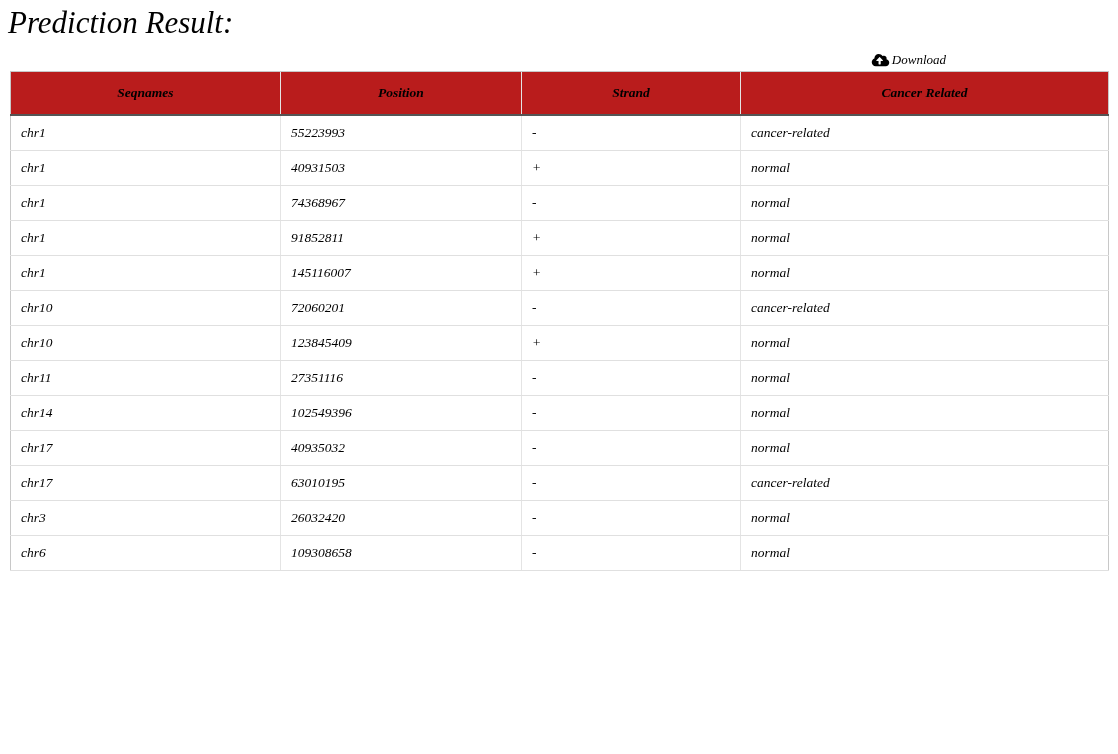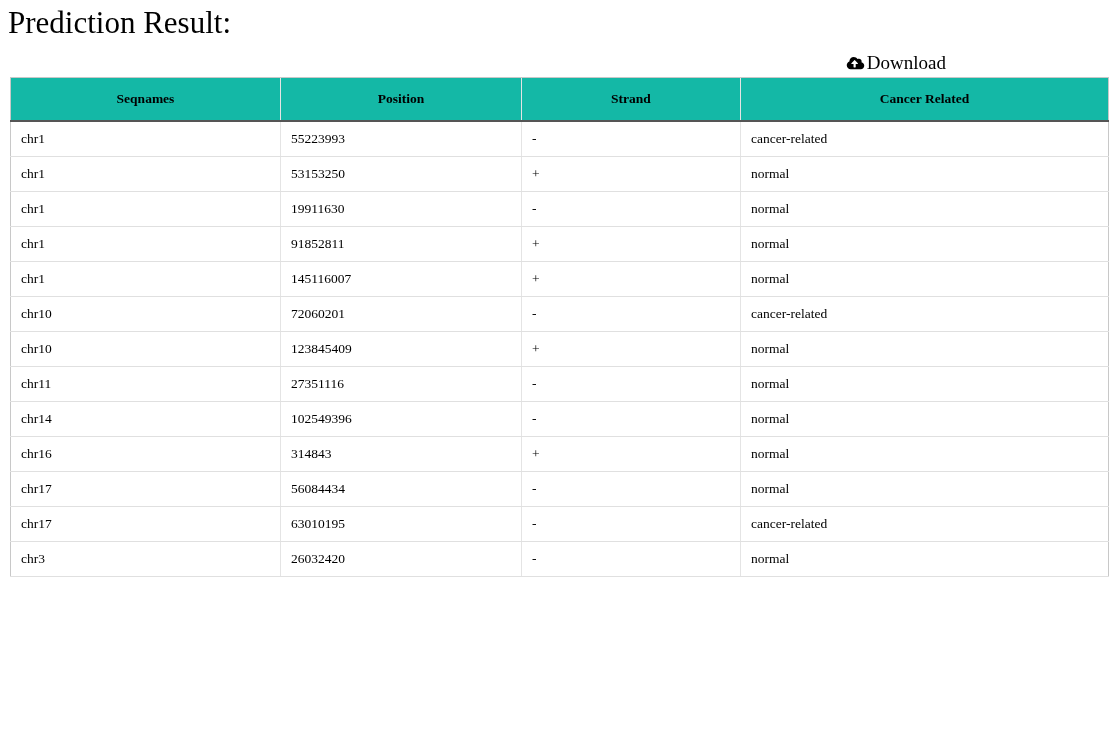--- a/index.html
+++ b/index.html
@@ -10,20 +10,21 @@
   body {
     width: 1118px;
     height: 754px;
     font-family: "Liberation Serif", serif;
     color: #000000;
     overflow: hidden;
   }
   .page {
     width: 956px;
     position: relative;
+    font-style: italic;
   }
   .page-title {
     font-family: "Liberation Serif", serif;
     font-size: 31px;
     font-weight: 400;
     line-height: 1.1;
     margin: 6px 0 0 8px;
     color: #000000;
   }
   .download-bar {
@@ -31,21 +32,21 @@
     justify-content: flex-end;
     align-items: center;
     padding: 0 10px 3px 0;
     margin-top: 12px;
   }
   .download-link {
     display: inline-flex;
     align-items: center;
     gap: 2px;
     font-family: "Liberation Serif", serif;
-    font-size: 19px;
+    font-size: 13px;
     color: #000000;
     text-decoration: none;
     cursor: pointer;
   }
   .cloud-icon {
     display: inline-block;
     width: 19px;
     height: 14px;
     line-height: 0;
   }
@@ -57,21 +58,21 @@
   }
   table.result-table thead th {
     font-family: "Liberation Serif", serif;
     font-size: 13.5px;
     font-weight: bold;
     text-align: center;
     padding: 13px 8px;
     border-top: 1px solid #c8c8c8;
     border-bottom: 2px solid #555555;
     border-left: 1px solid #e4e4e4;
-    background: #14b8a6;
+    background: #b91c1c;
     color: #000000;
   }
   table.result-table thead th:first-child {
     border-left: 1px solid #c8c8c8;
   }
   table.result-table thead th:last-child {
     border-right: 1px solid #c8c8c8;
   }
   table.result-table tbody td {
     font-family: "Liberation Serif", serif;
@@ -132,27 +133,27 @@
     </thead>
     <tbody id="table-body">
         <tr>
           <td>chr1</td>
           <td>55223993</td>
           <td>-</td>
           <td>cancer-related</td>
         </tr>
         <tr>
           <td>chr1</td>
-          <td>53153250</td>
-          <td>+</td>
-          <td>normal</td>
-        </tr>
-        <tr>
-          <td>chr1</td>
-          <td>19911630</td>
+          <td>40931503</td>
+          <td>+</td>
+          <td>normal</td>
+        </tr>
+        <tr>
+          <td>chr1</td>
+          <td>74368967</td>
           <td>-</td>
           <td>normal</td>
         </tr>
         <tr>
           <td>chr1</td>
           <td>91852811</td>
           <td>+</td>
           <td>normal</td>
         </tr>
         <tr>
@@ -179,39 +180,39 @@
           <td>-</td>
           <td>normal</td>
         </tr>
         <tr>
           <td>chr14</td>
           <td>102549396</td>
           <td>-</td>
           <td>normal</td>
         </tr>
         <tr>
-          <td>chr16</td>
-          <td>314843</td>
-          <td>+</td>
-          <td>normal</td>
-        </tr>
-        <tr>
           <td>chr17</td>
-          <td>56084434</td>
+          <td>40935032</td>
           <td>-</td>
           <td>normal</td>
         </tr>
         <tr>
           <td>chr17</td>
           <td>63010195</td>
           <td>-</td>
           <td>cancer-related</td>
         </tr>
         <tr>
           <td>chr3</td>
           <td>26032420</td>
           <td>-</td>
           <td>normal</td>
         </tr>
+        <tr>
+          <td>chr6</td>
+          <td>109308658</td>
+          <td>-</td>
+          <td>normal</td>
+        </tr>
       </tbody>
   </table>
 
 </div>
 
 </body></html>

